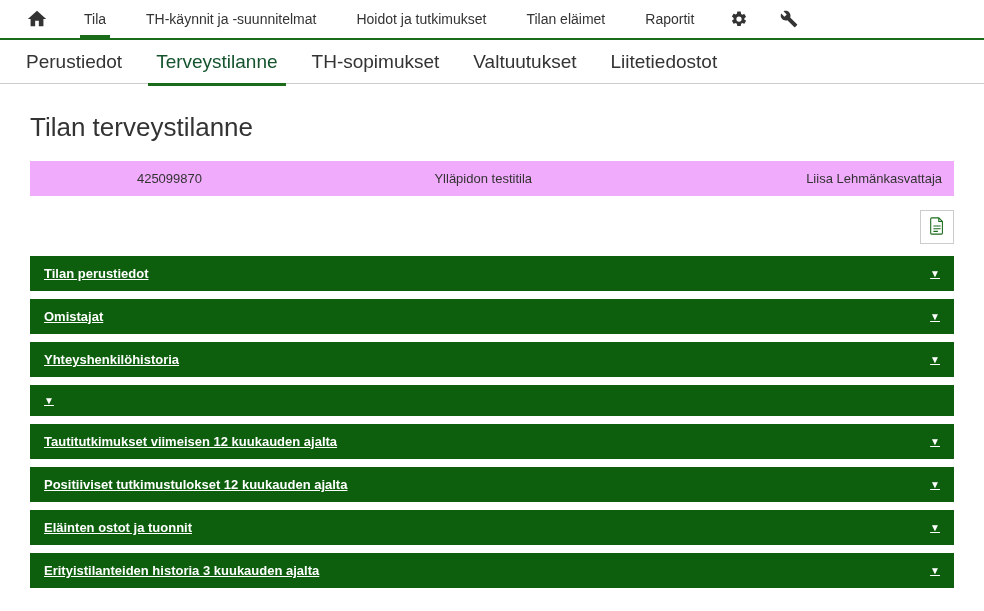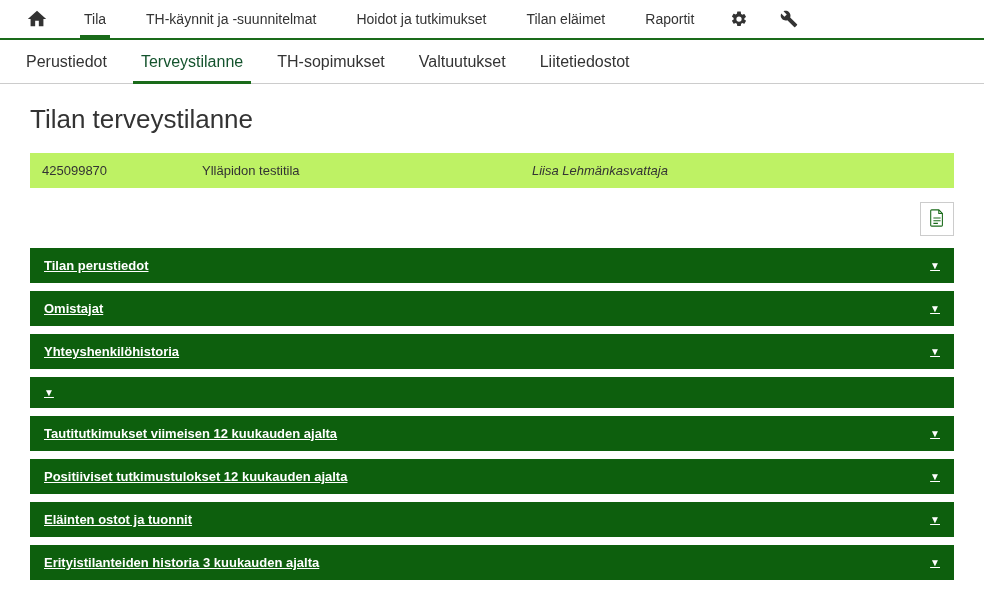--- a/index.html
+++ b/index.html
@@ -6,31 +6,31 @@
     body { font-family: "Segoe UI", Arial, sans-serif; font-size: 14px; color: #333; background: #fff; width: 984px; }
     
     .topnav { display: flex; align-items: center; padding: 0 16px; border-bottom: 2px solid #1a6b1a; height: 40px; gap: 12px; }
     .topnav-item { padding: 10px 14px; color: #333; cursor: pointer; position: relative; font-size: 14px; }
     .topnav-item.active::after { content: ""; position: absolute; bottom: -2px; left: 10px; right: 10px; height: 4px; background: #1a6b1a; }
     .topnav-icon { display: flex; align-items: center; padding: 8px 10px; cursor: pointer; }
     .topnav-icon svg { width: 18px; height: 18px; fill: #333; }
     .home-icon svg { width: 22px; height: 22px; }
     
     .subnav { display: flex; align-items: center; padding: 0 10px; border-bottom: 1px solid #ccc; height: 44px; gap: 2px; }
-    .subnav-item { padding: 12px 16px; color: #333; cursor: pointer; position: relative; font-size: 16px; }
+    .subnav-item { padding: 12px 16px; color: #333; cursor: pointer; position: relative; font-size: 19px; }
     .subnav-item.active { color: #14532d; }
     .subnav-item.active::after { content: ""; position: absolute; bottom: -1px; left: 8px; right: 8px; height: 3px; background: #1a6b1a; }
     
     .content { padding: 20px 30px; }
-    .page-title { font-size: 26px; font-weight: 300; color: #333; margin-bottom: 18px; }
+    .page-title { font-size: 26px; font-weight: 300; color: #333; margin-bottom: 18px; margin-top: 8px; }
     
-    .info-bar { background: #bef264; padding: 10px 12px; display: flex; margin-bottom: 14px; font-size: 13px; }
+    .info-bar { background: #f0abfc; padding: 10px 12px; display: flex; margin-bottom: 14px; font-size: 13px; text-align: right; }
     .info-bar > div:nth-child(1) { width: 160px; }
     .info-bar > div:nth-child(2) { width: 330px; }
-    .info-bar > div:nth-child(3) { flex: 1; font-style: italic; }
+    .info-bar > div:nth-child(3) { flex: 1; }
     
     .pdf-row { display: flex; justify-content: flex-end; margin-bottom: 12px; }
     .pdf-button { width: 34px; height: 34px; border: 1px solid #ccc; background: #fff; display: flex; align-items: center; justify-content: center; cursor: pointer; }
     .pdf-button svg { width: 16px; height: 18px; }
     
     .accordion { margin-bottom: 8px; }
     .accordion-header { background: #0d5f0d; color: #fff; padding: 10px 14px; cursor: pointer; display: flex; justify-content: space-between; align-items: center; font-size: 13px; font-weight: 600; text-decoration: underline; }
     .accordion-header .caret { font-size: 10px; }
   </style>
 </head>

